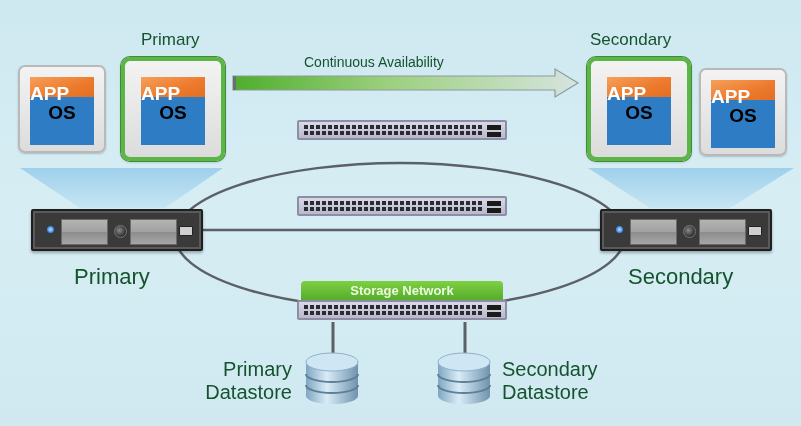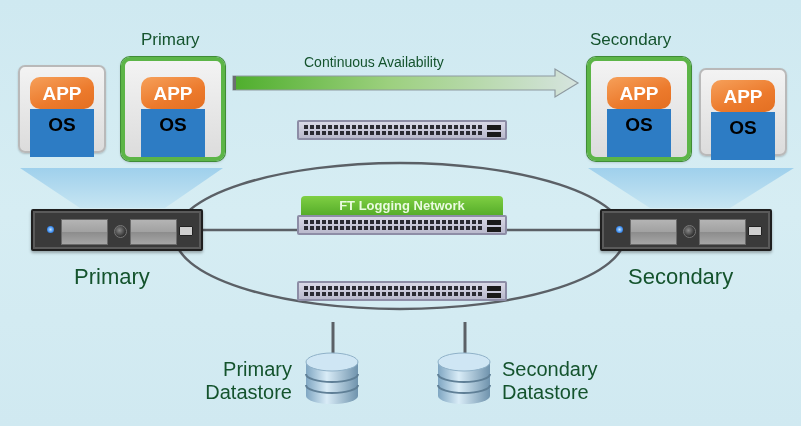--- a/index.html
+++ b/index.html
@@ -24,22 +24,22 @@
     }
     .vm.ft {
       border: 4px solid #5cb547; border-radius: 9px;
       box-shadow: 0 0 0 1px #3f8c36, 0 1px 3px rgba(0,0,0,0.25);
     }
     .vm .stack {
       position: absolute; left: 50%; top: 50%; transform: translate(-50%, -50%);
       width: 64px; height: 64px;
     }
     .vm .app {
-      height: 32px; background: linear-gradient(160deg, #f6a05a 0%, #ec7a2c 60%, #e36f22 100%);
-      color: #fff; font-weight: bold; font-size: 19px; text-align: center; line-height: 34px; border-radius: 10px;
+      height: 20px; background: linear-gradient(160deg, #f6a05a 0%, #ec7a2c 60%, #e36f22 100%);
+      color: #fff; font-weight: bold; font-size: 19px; text-align: left; line-height: 34px;
     }
     .vm .os {
       height: 48px; background: #2d7cc4;
       color: #000000; font-weight: bold; font-size: 19px; text-align: center; line-height: 31px;
     }
 
     
     .server {
       position: absolute; box-sizing: border-box; width: 172px; height: 42px;
       background: #3a3a3a; border: 2px solid #1f1f1f; border-radius: 2px;
@@ -154,28 +154,28 @@
 </div>
 
 <div class="switch" style="left:297px; top:120px;">
   <div class="body">
     <div class="ports"></div>
     <div class="up" style="top:3px;"></div>
     <div class="up" style="top:10px;"></div>
   </div>
 </div>
 <div class="switch" style="left:297px; top:196px;">
-  <div class="title">FT Logging  Network</div>
   <div class="body">
     <div class="ports"></div>
     <div class="up" style="top:3px;"></div>
     <div class="up" style="top:10px;"></div>
   </div>
 </div>
 <div class="switch" style="left:297px; top:281px;">
+  <div class="title">Storage Network</div>
   <div class="body">
     <div class="ports"></div>
     <div class="up" style="top:3px;"></div>
     <div class="up" style="top:10px;"></div>
   </div>
 </div>
 
 <div class="server" style="left:31px; top:209px;">
   <div class="led"></div>
   <div class="bay" style="left:28px;"></div>

